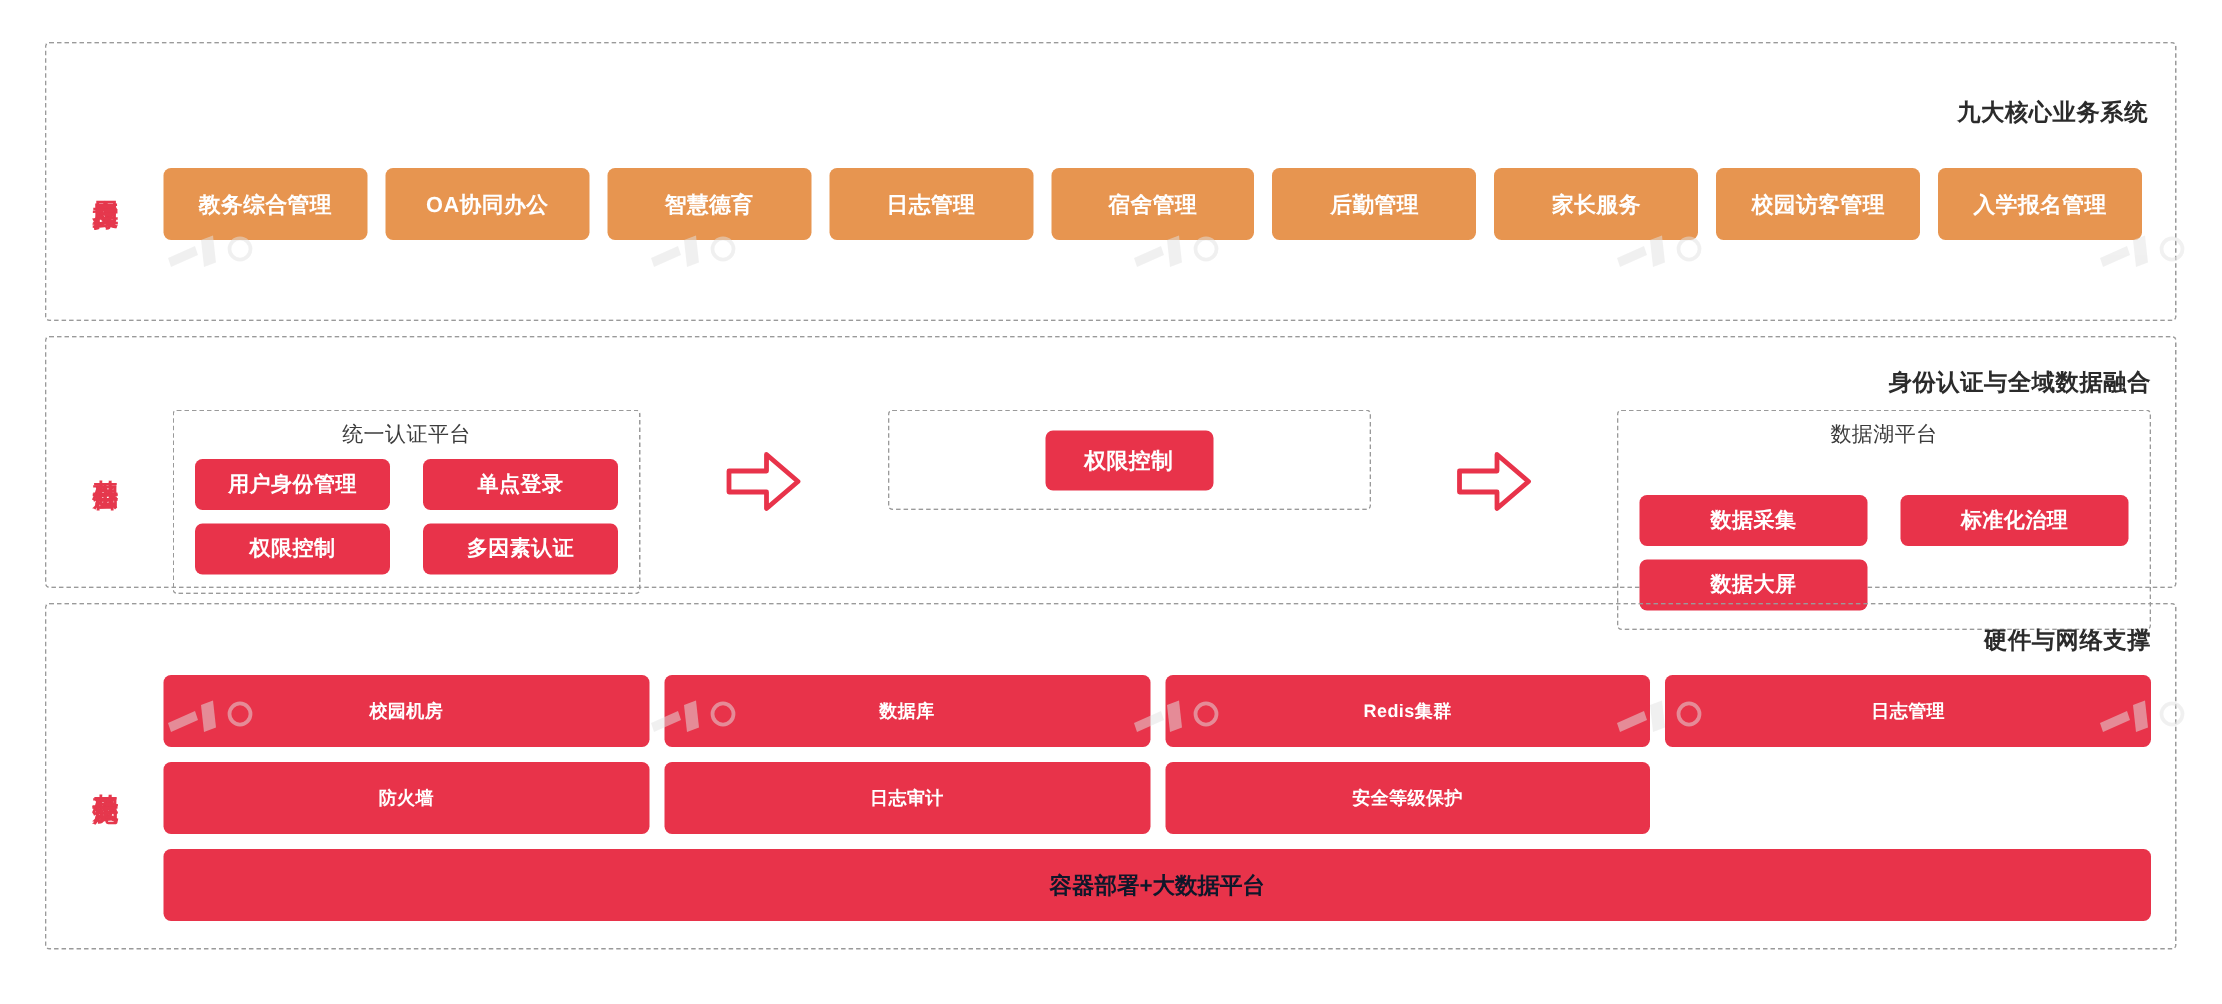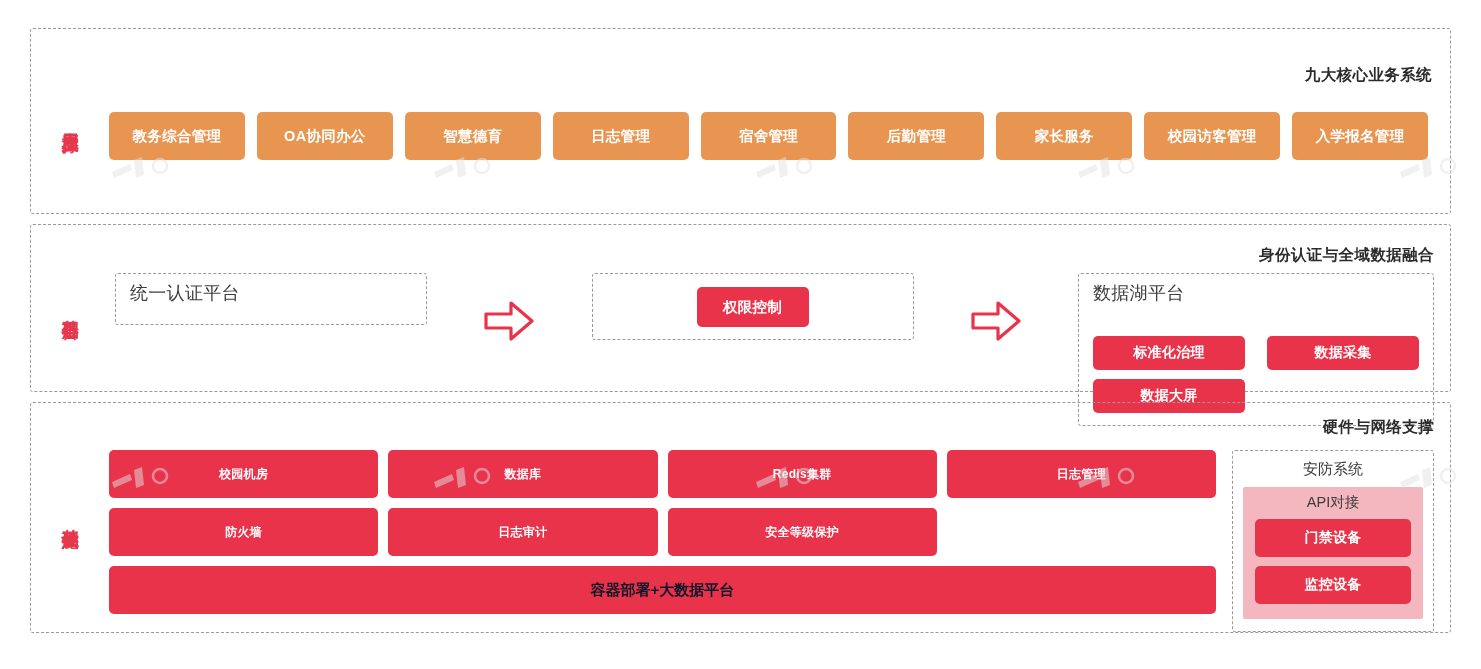--- a/index.html
+++ b/index.html
@@ -101,22 +101,22 @@
     gap: 0;
   }
   .group-box {
     border: 1.5px dashed #9a9a9a;
     border-radius: 3px;
     padding: 7px 14px 12px 14px;
     display: flex;
     flex-direction: column;
   }
   .group-title {
-    text-align: left;
-    font-size: 18px;
+    text-align: center;
+    font-size: 14px;
     color: #3c3c3c;
     margin-bottom: 7px;
     letter-spacing: 0.3px;
   }
   .group-grid {
     display: grid;
     grid-template-columns: 1fr 1fr;
     gap: 9px 22px;
   }
   .chip-red {
@@ -250,20 +250,26 @@
   </section>
 
   <section class="layer layer-plat">
     <div class="layer-label">基础平台层</div>
     <div class="layer-body">
       <div class="layer-title plat-title">身份认证与全域数据融合</div>
       <div class="plat-row">
 
         <div class="group-box box-auth">
           <div class="group-title">统一认证平台</div>
+          <div class="group-grid">
+            <div class="chip-red">用户身份管理</div>
+            <div class="chip-red">单点登录</div>
+            <div class="chip-red">权限控制</div>
+            <div class="chip-red">多因素认证</div>
+          </div>
         </div>
 
         <div class="arrow-cell">
           <span>
             <svg width="52" height="44" viewBox="0 0 52 44" aria-hidden="true">
               <path d="M3 15 L28 15 L28 4 L49 22 L28 40 L28 29 L3 29 Z" fill="none" stroke="#e8334a" stroke-width="3.2" stroke-linejoin="round"></path>
             </svg>
           </span>
         </div>
 
@@ -275,22 +281,22 @@
           <span>
             <svg width="52" height="44" viewBox="0 0 52 44" aria-hidden="true">
               <path d="M3 15 L28 15 L28 4 L49 22 L28 40 L28 29 L3 29 Z" fill="none" stroke="#e8334a" stroke-width="3.2" stroke-linejoin="round"></path>
             </svg>
           </span>
         </div>
 
         <div class="group-box box-lake">
           <div class="group-title">数据湖平台</div>
           <div class="group-grid">
+            <div class="chip-red">数据采集</div>
             <div class="chip-red">标准化治理</div>
-            <div class="chip-red">数据采集</div>
             <div class="chip-red">数据大屏</div>
           </div>
         </div>
 
       </div>
     </div>
   </section>
 
   <section class="layer layer-infra">
     <div class="layer-label">基础设施层</div>
@@ -304,28 +310,20 @@
             <div class="chip-red">数据库</div>
             <div class="chip-red">Redis集群</div>
             <div class="chip-red">日志管理</div>
             <div class="chip-red">防火墙</div>
             <div class="chip-red">日志审计</div>
             <div class="chip-red">安全等级保护</div>
           </div>
           <div class="chip-wide">容器部署+大数据平台</div>
         </div>
 
-        <div class="sec-box">
-          <div class="sec-title">安防系统</div>
-          <div class="api-box">
-            <div class="api-title">API对接</div>
-            <div class="chip-red">门禁设备</div>
-            <div class="chip-red">监控设备</div>
-          </div>
-        </div>
 
       </div>
     </div>
   </section>
 
 </div>
 
 <svg class="wm" style="left:108px;  top:150px;" viewBox="0 0 86 40">
     <g fill="#e3e3e3">
       <path d="M4 22 L22 14 L24 20 L6 28 Z"></path>

